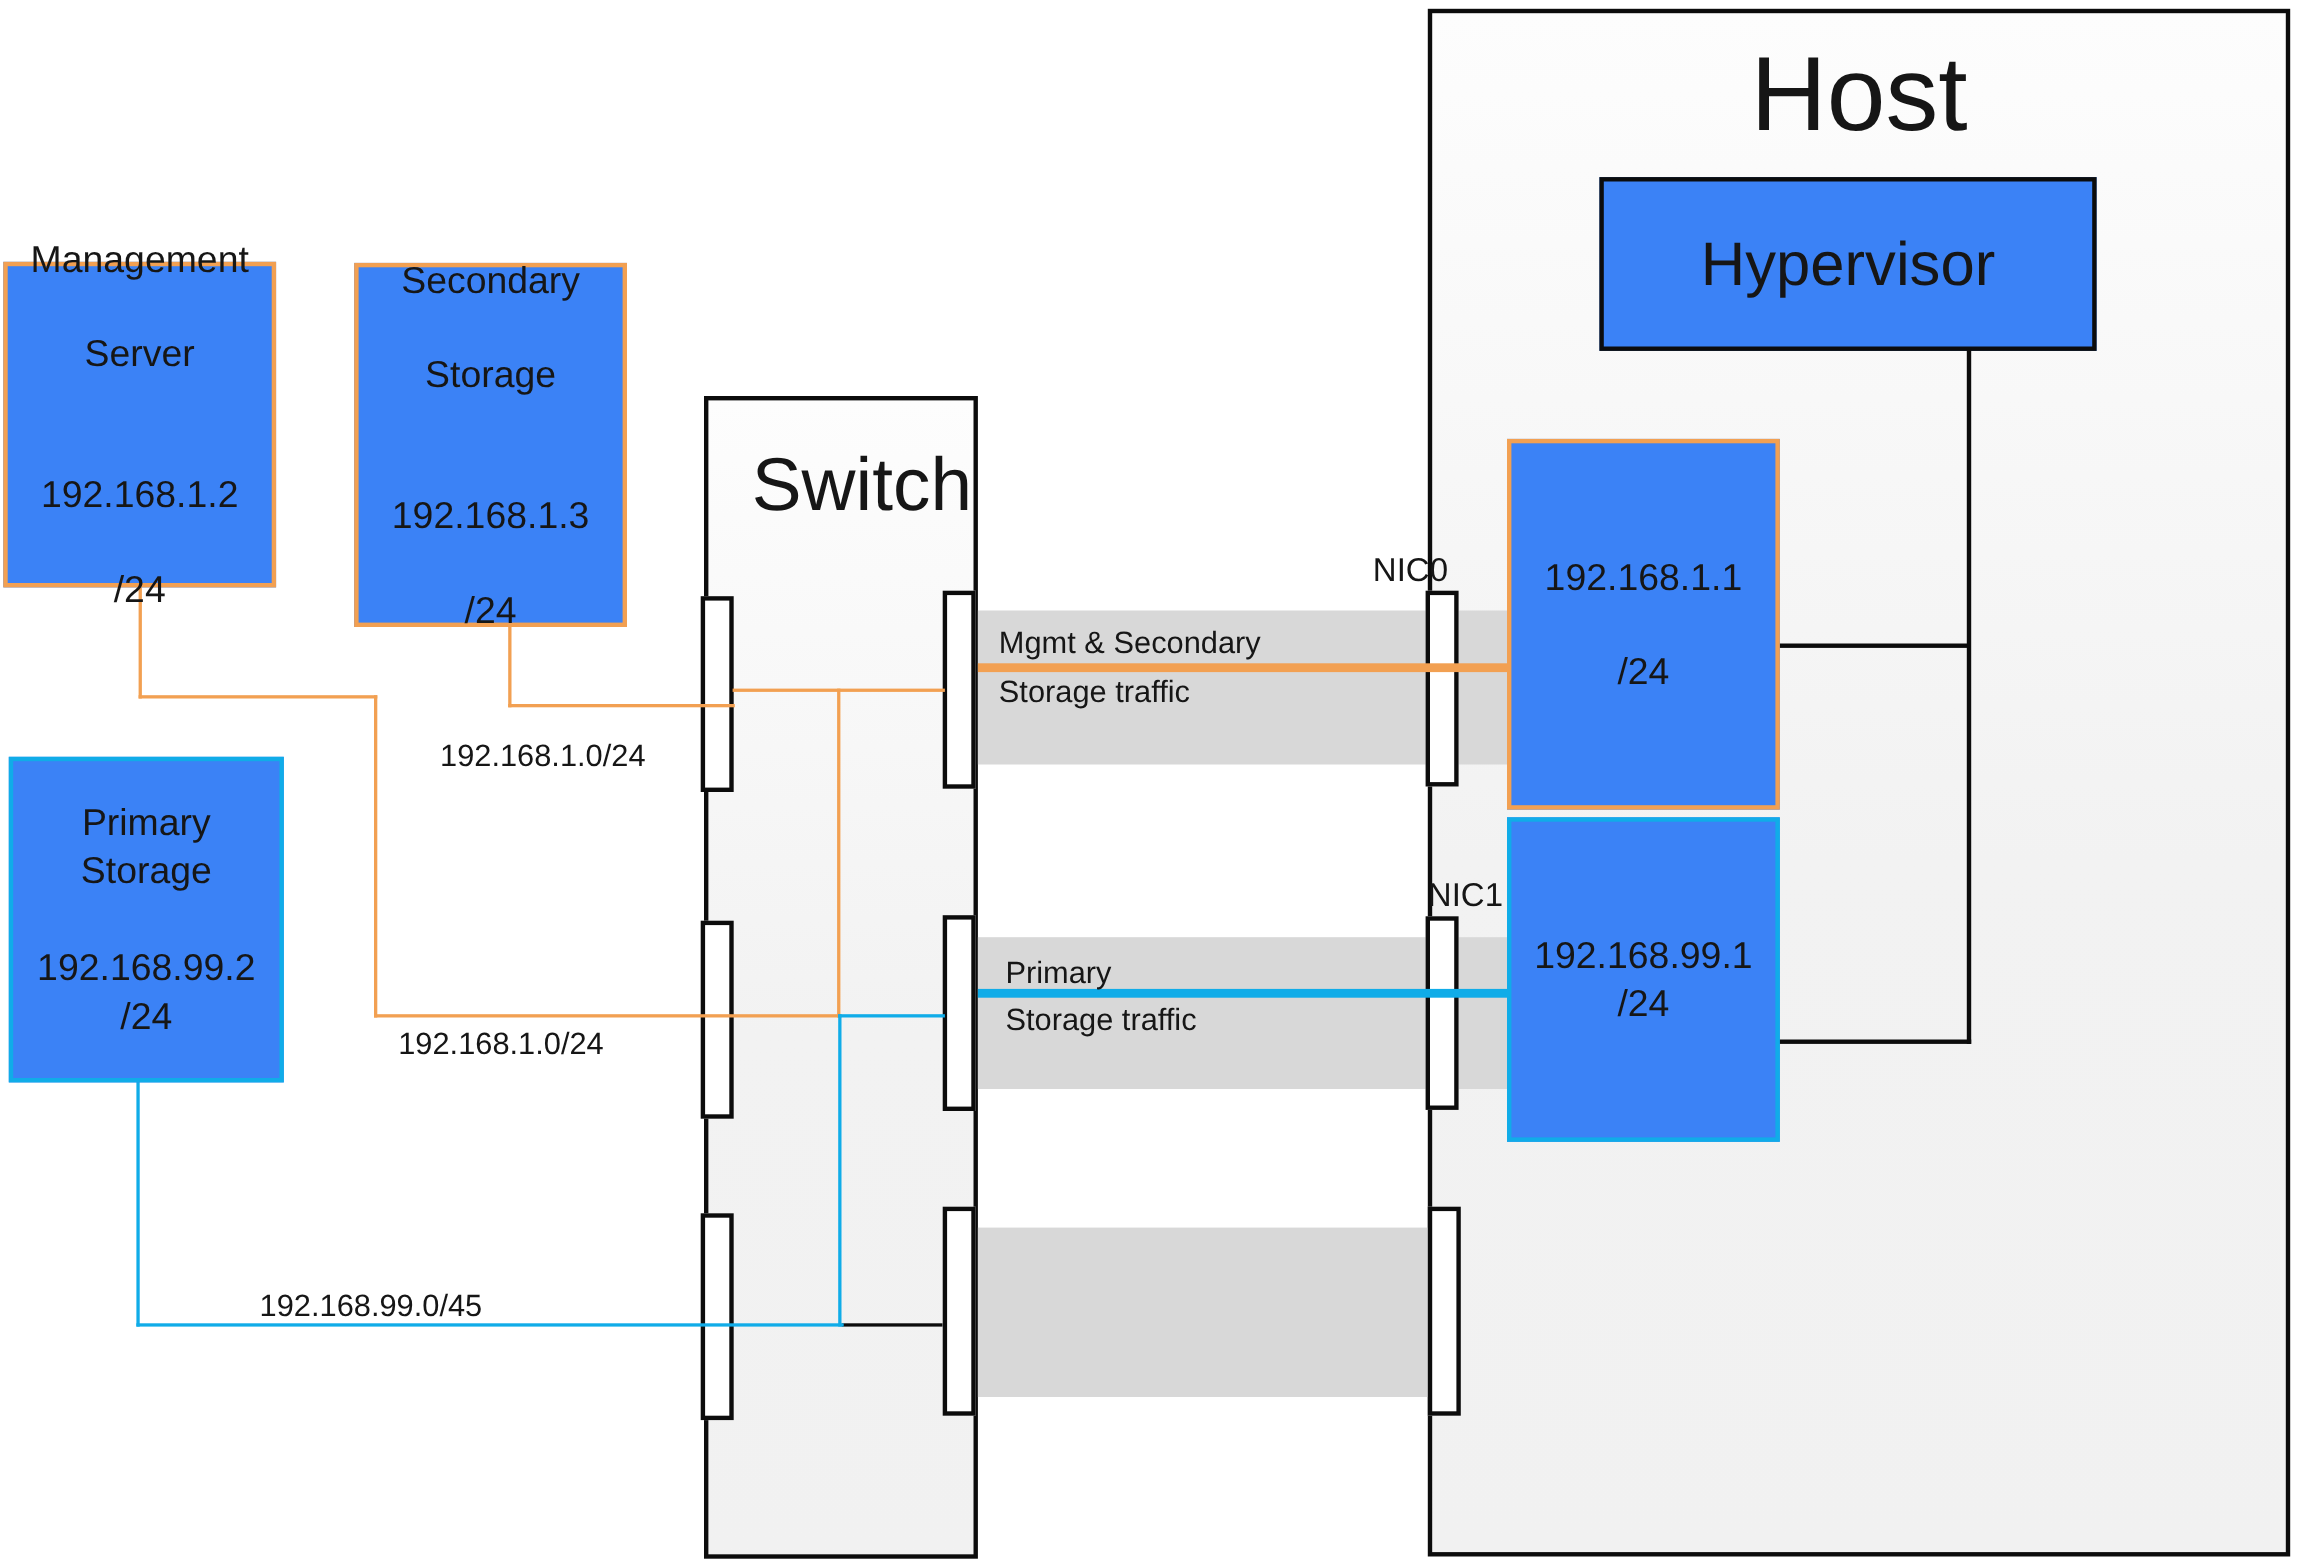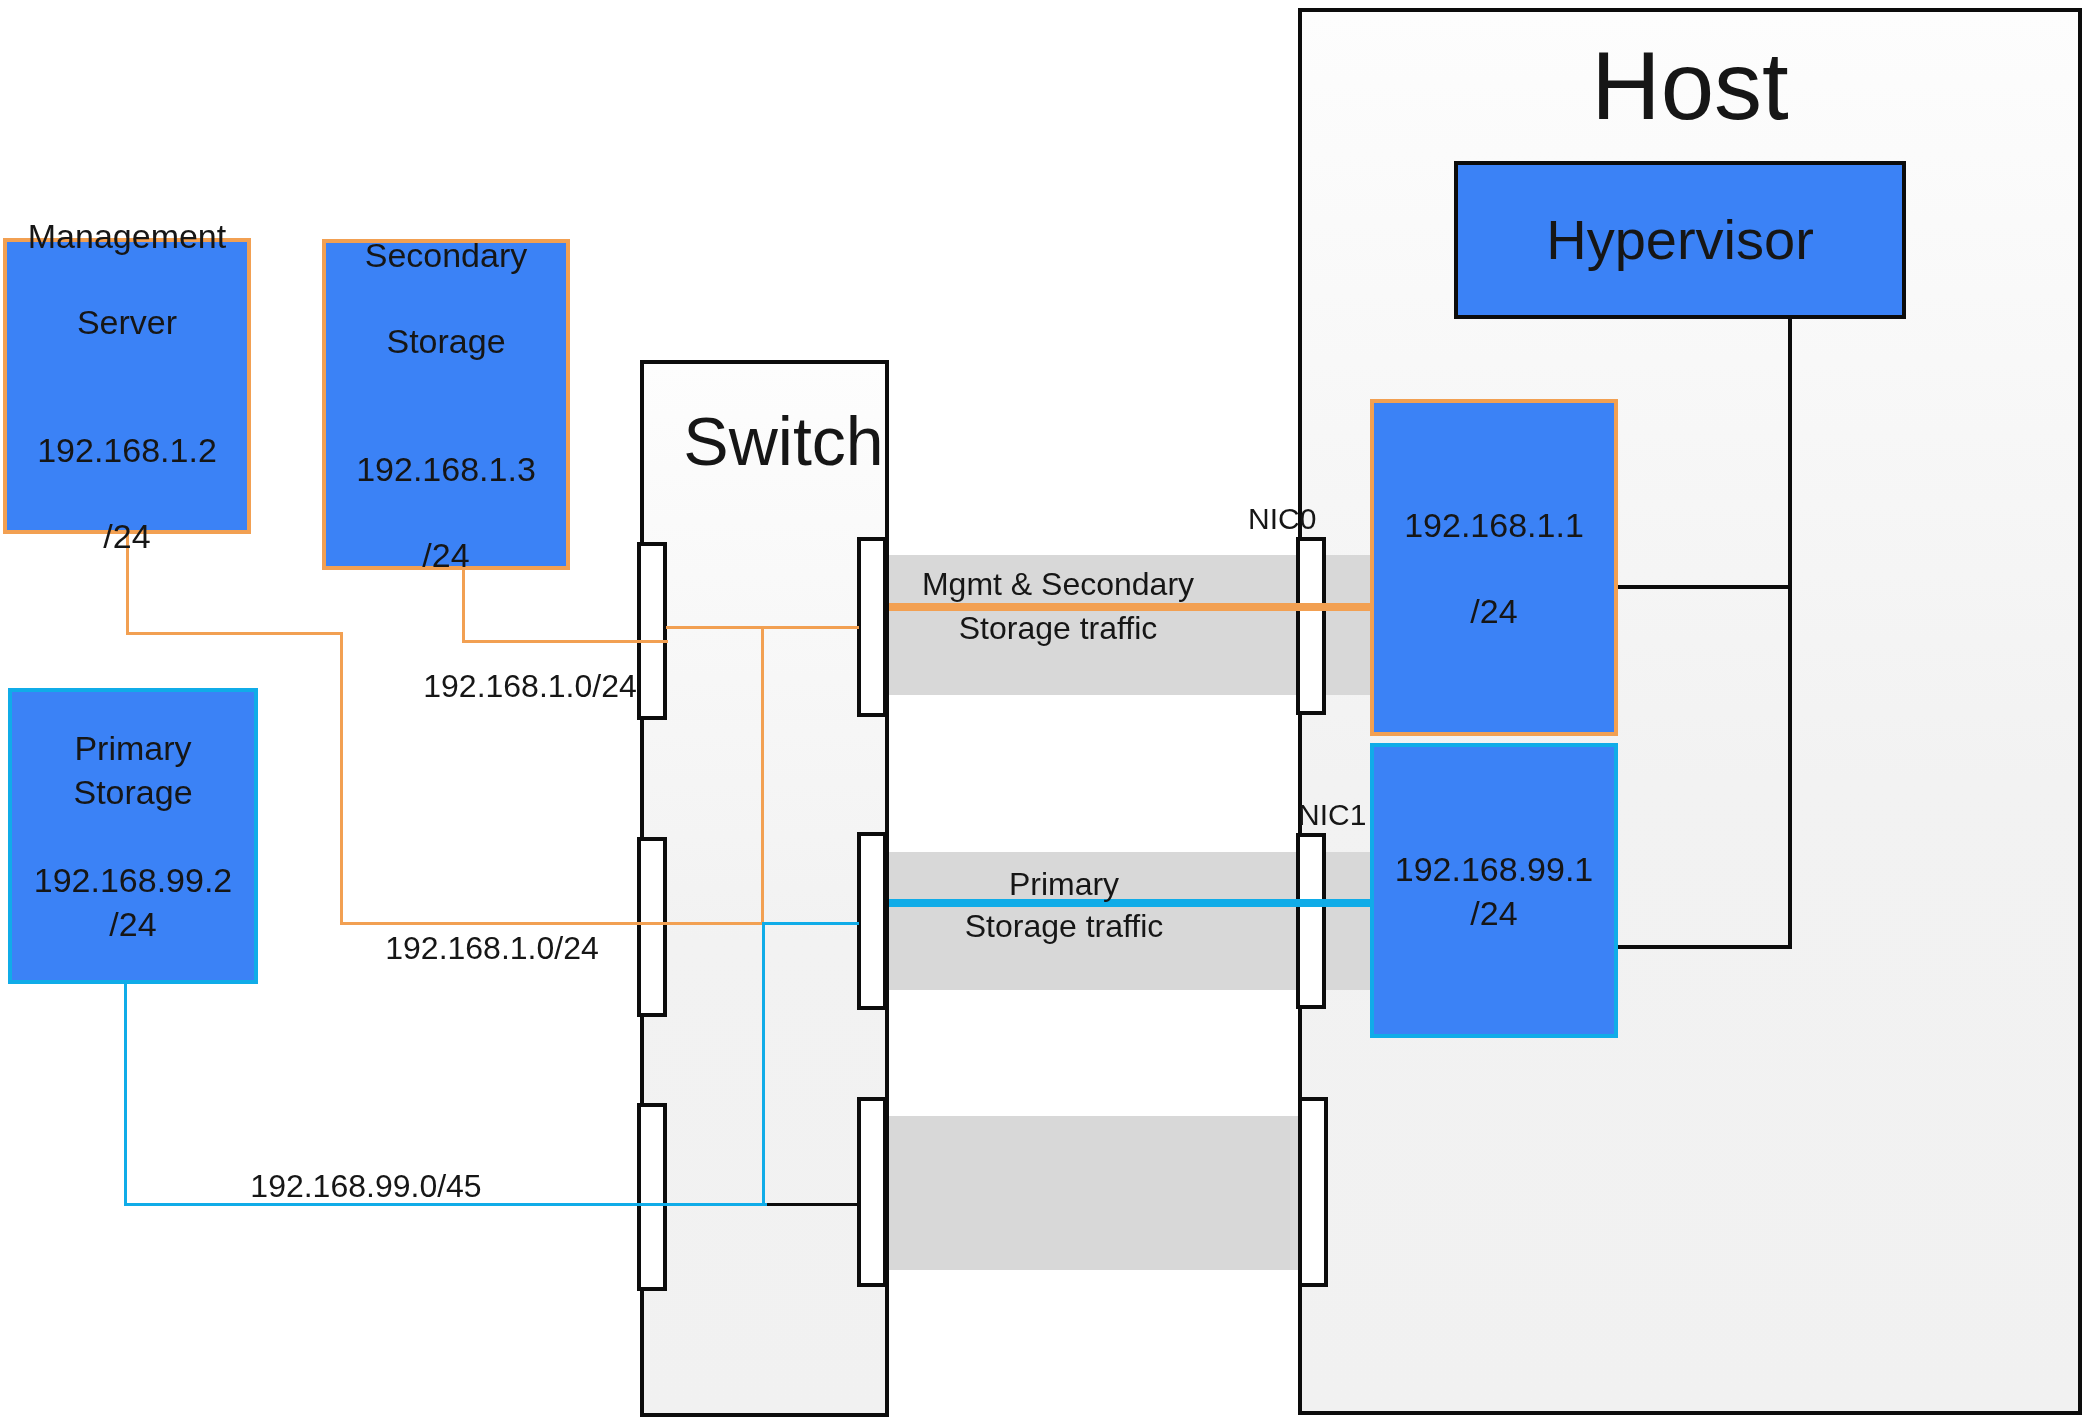--- a/index.html
+++ b/index.html
@@ -11,21 +11,21 @@
   .blue-border{border-color:#10ACE8;}
   .node{display:flex;flex-direction:column;justify-content:center;align-items:center;
         text-align:center;font-size:34px;line-height:44px;}
   .spacer{height:44px;}
   .port{position:absolute;box-sizing:border-box;width:30px;background:#ffffff;border:4px solid #0c0c0c;}
   .band{position:absolute;background:#D8D8D8;}
   .hline,.vline{position:absolute;}
   .orange-line{background:#F2A052;}
   .blue-line{background:#10ACE8;}
   .black-line{background:#0c0c0c;}
-  .label{position:absolute;font-size:32px;line-height:37px;text-align:center;white-space:nowrap;}
+  .label{position:absolute;font-size:28px;line-height:37px;text-align:left;white-space:nowrap;}
   .title{position:absolute;text-align:center;font-weight:400;}
   .nic-tag{position:absolute;font-size:30px;line-height:32px;}
 </style>
 </head>
 <body>
 
 <div class="diagram">
 
   <div class="box bigfill" style="left:1298px;top:8px;width:784px;height:1407px;"></div>
   <div class="title" style="left:1298px;top:36px;width:784px;font-size:96px;line-height:100px;">Host</div>

